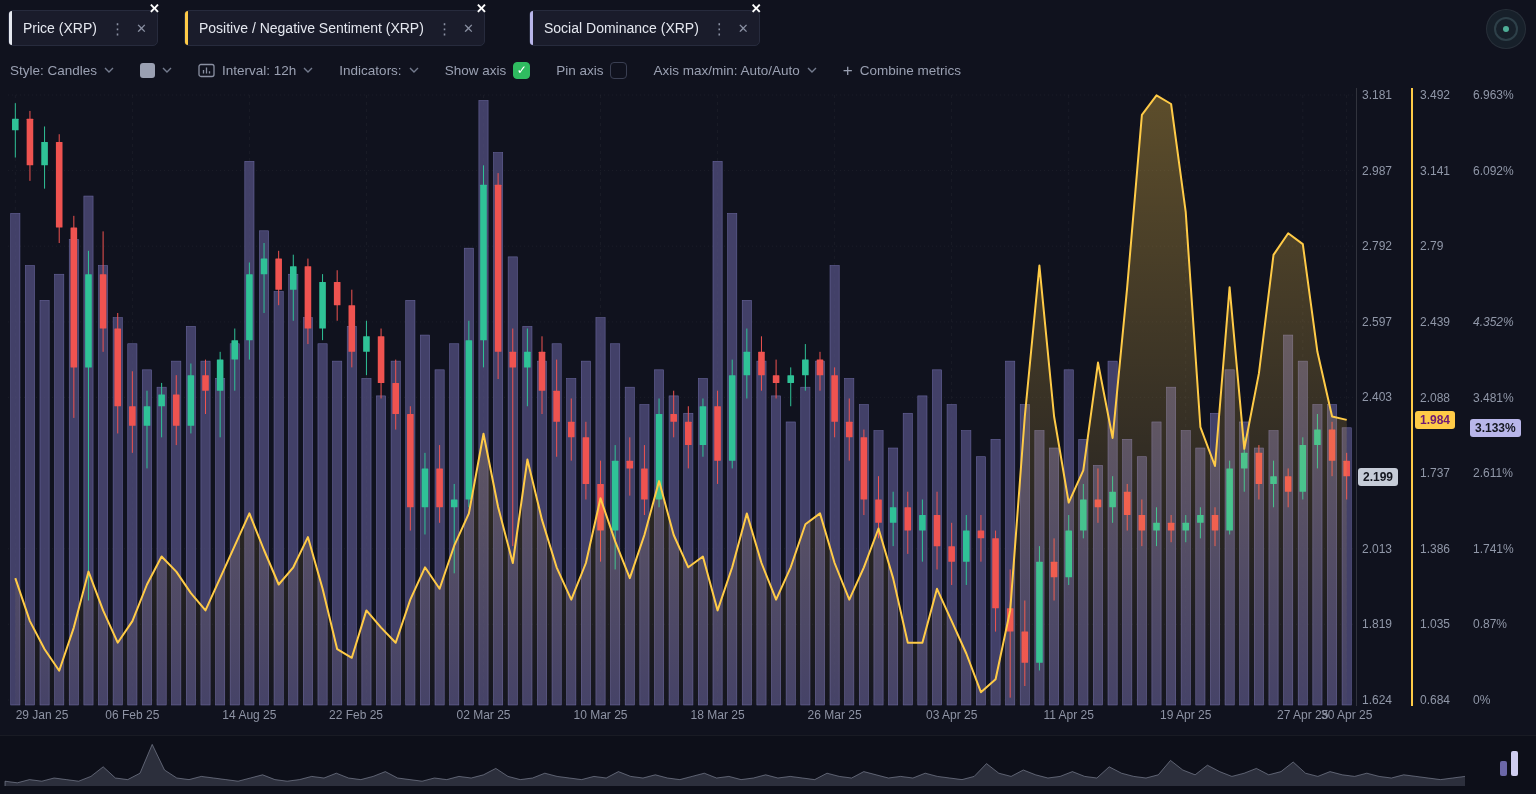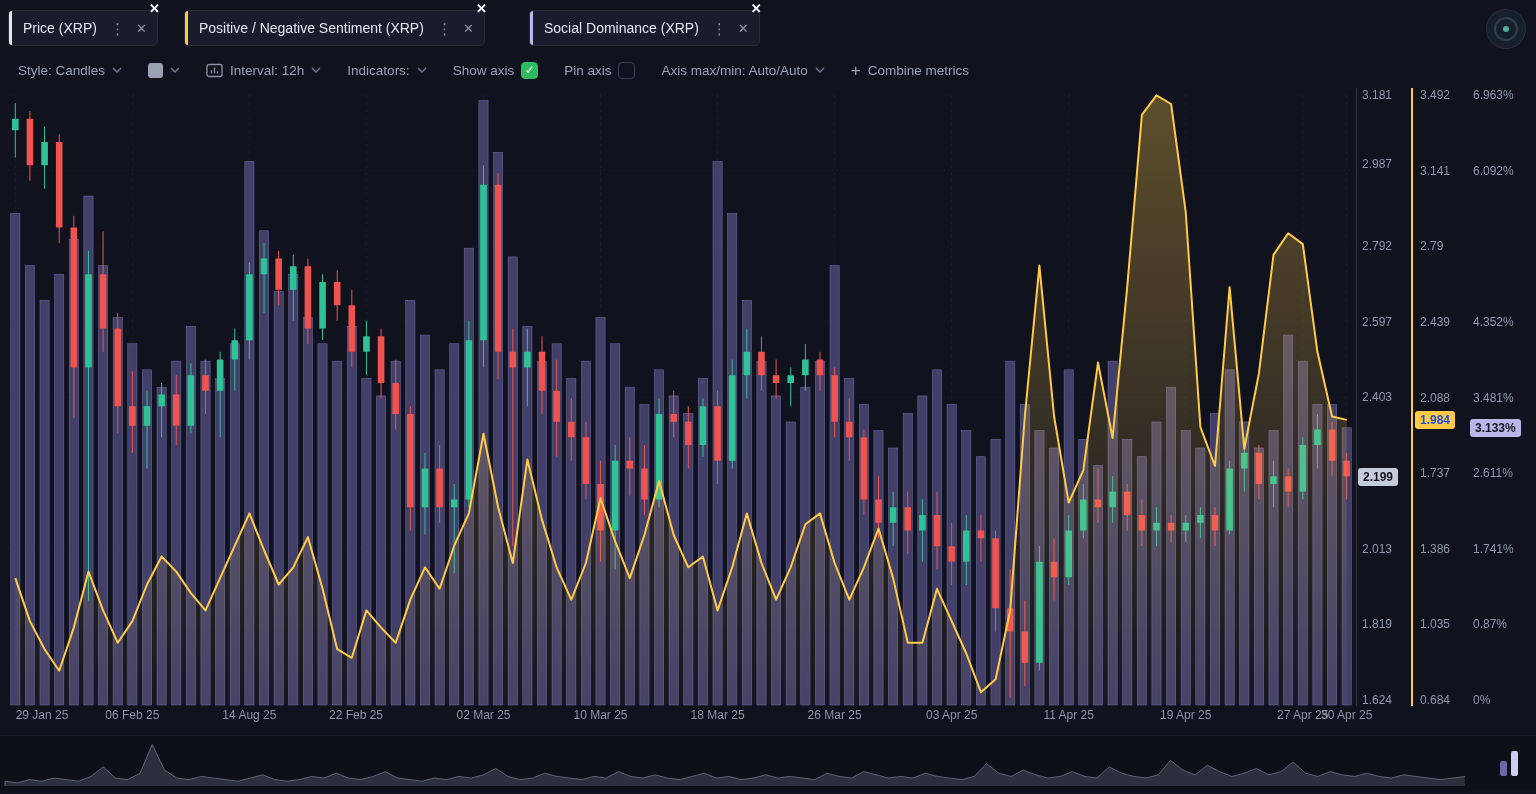--- a/index.html
+++ b/index.html
@@ -18,21 +18,21 @@
 
   .statusbtn{position:absolute;right:10px;top:9px;width:38px;height:38px;border-radius:50%;
              background:#17202a;border:1px solid rgba(255,255,255,0.07);
              display:flex;align-items:center;justify-content:center;cursor:pointer;}
   .statusring{width:20px;height:20px;border-radius:50%;border:2px solid #2e4049;
               display:flex;align-items:center;justify-content:center;}
   .statusdot{width:6px;height:6px;border-radius:50%;background:#4fae97;}
 
   
   .toolbar{position:absolute;top:56px;left:10px;height:28px;display:flex;align-items:center;
-           font-size:13.5px;color:#9aa0b2;gap:26px;margin-left:8px;}
+           font-size:13.5px;color:#9aa0b2;gap:26px;}
   .titem{display:flex;align-items:center;gap:7px;cursor:pointer;white-space:nowrap;}
   .chev{color:#747b8e;}
   .swatch{width:15px;height:15px;background:#9aa0b2;border-radius:3px;}
   .ivicon{color:#8a90a2;}
   .cbx{width:17px;height:17px;border-radius:4px;border:1.5px solid #3a3f52;box-sizing:border-box;
        display:flex;align-items:center;justify-content:center;font-size:12px;color:transparent;}
   .cbx.on{background:#2fbb60;border-color:#2fbb60;color:#ffffff;}
   .plus{font-size:17px;color:#9aa0b2;line-height:1;}
 
   
@@ -454,21 +454,21 @@
         </g>
         <path d="M7.3 492.1L21.9 535.1L36.6 563.2L51.2 584.7L65.8 541.6L80.5 485.6L95.1 524.4L109.7 556.7L124.4 535.1L139.0 498.5L153.6 470.5L168.3 485.6L182.9 507.1L197.5 524.4L212.1 492.1L226.8 459.7L241.4 427.4L256.0 464.0L270.7 498.5L285.3 481.3L299.9 451.1L314.6 502.8L329.2 563.2L343.8 571.8L358.4 524.4L373.1 541.6L387.7 556.7L402.3 513.6L417.0 481.3L431.6 502.8L446.2 459.7L460.9 427.4L475.5 347.7L490.1 421.0L504.8 477.0L519.4 373.6L534.0 433.9L548.6 481.3L563.3 513.6L577.9 477.0L592.5 412.3L607.2 455.4L621.8 492.1L636.4 449.0L651.1 395.1L665.7 449.0L680.3 481.3L694.9 470.5L709.6 524.4L724.2 481.3L738.8 427.4L753.5 477.0L768.1 513.6L782.7 481.3L797.4 438.2L812.0 427.4L826.6 477.0L841.3 513.6L855.9 481.3L870.5 442.5L885.1 492.1L899.8 556.7L914.4 556.7L929.0 502.8L943.7 535.1L958.3 567.5L972.9 606.2L987.6 593.3L1002.2 524.4L1016.8 330.5L1031.4 179.6L1046.1 330.5L1060.7 416.6L1075.3 384.3L1090.0 276.6L1104.6 352.0L1119.2 201.2L1133.9 28.8L1148.5 9.4L1163.1 18.0L1177.7 125.8L1192.4 341.2L1207.0 380.0L1221.6 201.2L1236.3 362.8L1250.9 287.4L1265.5 168.9L1280.2 147.3L1294.8 158.1L1309.4 265.8L1324.1 330.5L1338.7 333.9L1338.7 619L7.3 619Z" fill="url(#ygrad)"></path>
         <path d="M7.3 492.1L21.9 535.1L36.6 563.2L51.2 584.7L65.8 541.6L80.5 485.6L95.1 524.4L109.7 556.7L124.4 535.1L139.0 498.5L153.6 470.5L168.3 485.6L182.9 507.1L197.5 524.4L212.1 492.1L226.8 459.7L241.4 427.4L256.0 464.0L270.7 498.5L285.3 481.3L299.9 451.1L314.6 502.8L329.2 563.2L343.8 571.8L358.4 524.4L373.1 541.6L387.7 556.7L402.3 513.6L417.0 481.3L431.6 502.8L446.2 459.7L460.9 427.4L475.5 347.7L490.1 421.0L504.8 477.0L519.4 373.6L534.0 433.9L548.6 481.3L563.3 513.6L577.9 477.0L592.5 412.3L607.2 455.4L621.8 492.1L636.4 449.0L651.1 395.1L665.7 449.0L680.3 481.3L694.9 470.5L709.6 524.4L724.2 481.3L738.8 427.4L753.5 477.0L768.1 513.6L782.7 481.3L797.4 438.2L812.0 427.4L826.6 477.0L841.3 513.6L855.9 481.3L870.5 442.5L885.1 492.1L899.8 556.7L914.4 556.7L929.0 502.8L943.7 535.1L958.3 567.5L972.9 606.2L987.6 593.3L1002.2 524.4L1016.8 330.5L1031.4 179.6L1046.1 330.5L1060.7 416.6L1075.3 384.3L1090.0 276.6L1104.6 352.0L1119.2 201.2L1133.9 28.8L1148.5 9.4L1163.1 18.0L1177.7 125.8L1192.4 341.2L1207.0 380.0L1221.6 201.2L1236.3 362.8L1250.9 287.4L1265.5 168.9L1280.2 147.3L1294.8 158.1L1309.4 265.8L1324.1 330.5L1338.7 333.9" fill="none" stroke="#ffcb47" stroke-width="2" stroke-linejoin="round"></path>
       </svg>
   </div>
 
   <div class="axline" id="axline-price"></div>
   <div class="axline" id="axline-sent"></div>
 
   <div class="badge" id="badge-price" style="top: 467.574px; background: rgb(198, 204, 216); color: rgb(20, 22, 31);">2.199</div>
-  <div class="badge" id="badge-sent" style="top: 410.907px; background: rgb(255, 203, 71); color: #1d4ed8;">1.984</div>
+  <div class="badge" id="badge-sent" style="top: 410.907px; background: rgb(255, 203, 71); color: #701a75;">1.984</div>
   <div class="badge" id="badge-dom" style="top: 418.78px; background: rgb(185, 182, 234); color: rgb(20, 22, 31);">3.133%</div>
 
   <div class="xlabels" id="x-labels">
       <div class="xlab" style="left: 34px;">29 Jan 25</div>
       <div class="xlab" style="left: 124.359px;">06 Feb 25</div>
       <div class="xlab" style="left: 241.402px;">14 Aug 25</div>
       <div class="xlab" style="left: 348px;">22 Feb 25</div>
       <div class="xlab" style="left: 475.489px;">02 Mar 25</div>
       <div class="xlab" style="left: 592.533px;">10 Mar 25</div>
       <div class="xlab" style="left: 709.576px;">18 Mar 25</div>
@@ -485,38 +485,38 @@
         <path d="M5 50L5.0 45.2L17.3 46.8L29.5 43.6L41.8 45.2L54.1 42.0L66.3 43.6L78.6 45.2L90.9 40.4L103.2 30.8L115.4 42.0L127.7 43.6L140.0 37.2L152.2 8.4L164.5 34.0L176.8 42.0L189.0 43.6L201.3 40.4L213.6 42.0L225.8 43.6L238.1 45.2L250.4 42.0L262.6 38.8L274.9 43.6L287.2 45.2L299.5 43.6L311.7 40.4L324.0 42.0L336.3 37.2L348.5 42.0L360.8 43.6L373.1 40.4L385.3 35.6L397.6 42.0L409.9 43.6L422.1 45.2L434.4 42.0L446.7 43.6L458.9 40.4L471.2 42.0L483.5 38.8L495.8 32.4L508.0 40.4L520.3 43.6L532.6 42.0L544.8 37.2L557.1 40.4L569.4 42.0L581.6 43.6L593.9 40.4L606.2 42.0L618.4 35.6L630.7 40.4L643.0 42.0L655.3 38.8L667.5 42.0L679.8 43.6L692.1 40.4L704.3 37.2L716.6 42.0L728.9 40.4L741.1 43.6L753.4 42.0L765.7 38.8L777.9 42.0L790.2 40.4L802.5 42.0L814.7 43.6L827.0 37.2L839.3 40.4L851.6 42.0L863.8 35.6L876.1 38.8L888.4 42.0L900.6 40.4L912.9 42.0L925.2 37.2L937.4 40.4L949.7 42.0L962.0 43.6L974.2 40.4L986.5 27.6L998.8 37.2L1011.1 40.4L1023.3 34.0L1035.6 38.8L1047.9 42.0L1060.1 40.4L1072.4 35.6L1084.7 40.4L1096.9 42.0L1109.2 30.8L1121.5 37.2L1133.7 40.4L1146.0 42.0L1158.3 38.8L1170.5 24.4L1182.8 34.0L1195.1 38.8L1207.4 29.2L1219.6 35.6L1231.9 40.4L1244.2 37.2L1256.4 32.4L1268.7 38.8L1281.0 35.6L1293.2 26.0L1305.5 37.2L1317.8 40.4L1330.0 35.6L1342.3 38.8L1354.6 40.4L1366.8 37.2L1379.1 40.4L1391.4 42.0L1403.7 38.8L1415.9 40.4L1428.2 42.0L1440.5 43.6L1452.7 42.0L1465.0 40.4L1465.0 50Z" fill="rgba(125,132,152,0.28)"></path>
         <path d="M5 50L5.0 45.2L17.3 46.8L29.5 43.6L41.8 45.2L54.1 42.0L66.3 43.6L78.6 45.2L90.9 40.4L103.2 30.8L115.4 42.0L127.7 43.6L140.0 37.2L152.2 8.4L164.5 34.0L176.8 42.0L189.0 43.6L201.3 40.4L213.6 42.0L225.8 43.6L238.1 45.2L250.4 42.0L262.6 38.8L274.9 43.6L287.2 45.2L299.5 43.6L311.7 40.4L324.0 42.0L336.3 37.2L348.5 42.0L360.8 43.6L373.1 40.4L385.3 35.6L397.6 42.0L409.9 43.6L422.1 45.2L434.4 42.0L446.7 43.6L458.9 40.4L471.2 42.0L483.5 38.8L495.8 32.4L508.0 40.4L520.3 43.6L532.6 42.0L544.8 37.2L557.1 40.4L569.4 42.0L581.6 43.6L593.9 40.4L606.2 42.0L618.4 35.6L630.7 40.4L643.0 42.0L655.3 38.8L667.5 42.0L679.8 43.6L692.1 40.4L704.3 37.2L716.6 42.0L728.9 40.4L741.1 43.6L753.4 42.0L765.7 38.8L777.9 42.0L790.2 40.4L802.5 42.0L814.7 43.6L827.0 37.2L839.3 40.4L851.6 42.0L863.8 35.6L876.1 38.8L888.4 42.0L900.6 40.4L912.9 42.0L925.2 37.2L937.4 40.4L949.7 42.0L962.0 43.6L974.2 40.4L986.5 27.6L998.8 37.2L1011.1 40.4L1023.3 34.0L1035.6 38.8L1047.9 42.0L1060.1 40.4L1072.4 35.6L1084.7 40.4L1096.9 42.0L1109.2 30.8L1121.5 37.2L1133.7 40.4L1146.0 42.0L1158.3 38.8L1170.5 24.4L1182.8 34.0L1195.1 38.8L1207.4 29.2L1219.6 35.6L1231.9 40.4L1244.2 37.2L1256.4 32.4L1268.7 38.8L1281.0 35.6L1293.2 26.0L1305.5 37.2L1317.8 40.4L1330.0 35.6L1342.3 38.8L1354.6 40.4L1366.8 37.2L1379.1 40.4L1391.4 42.0L1403.7 38.8L1415.9 40.4L1428.2 42.0L1440.5 43.6L1452.7 42.0L1465.0 40.4" fill="none" stroke="rgba(158,164,184,0.5)" stroke-width="1"></path>
       </svg>
     <button class="preview-btn">
       <span class="pbar1"></span>
       <span class="pbar2"></span>
     </button>
   </div>
 
 <div class="tick" style="left: 1362px; top: 88px;">3.181</div>
-    <div class="tick" style="left: 1362px; top: 157px;">2.987</div>
+    <div class="tick" style="left: 1362px; top: 164px;">2.987</div>
     <div class="tick" style="left: 1362px; top: 239.153px;">2.792</div>
     <div class="tick" style="left: 1362px; top: 314.924px;">2.597</div>
     <div class="tick" style="left: 1362px; top: 390.306px;">2.403</div>
     <div class="tick" style="left: 1362px; top: 541.847px;">2.013</div>
     <div class="tick" style="left: 1362px; top: 617.229px;">1.819</div>
     <div class="tick" style="left: 1362px; top: 693px;">1.624</div>
     <div class="tick" style="left: 1420px; top: 88px;">3.492</div>
     <div class="tick" style="left: 1420px; top: 163.625px;">3.141</div>
     <div class="tick" style="left: 1420px; top: 239.25px;">2.79</div>
     <div class="tick" style="left: 1420px; top: 314.875px;">2.439</div>
     <div class="tick" style="left: 1420px; top: 390.5px;">2.088</div>
     <div class="tick" style="left: 1420px; top: 466.125px;">1.737</div>
     <div class="tick" style="left: 1420px; top: 541.75px;">1.386</div>
     <div class="tick" style="left: 1420px; top: 617.375px;">1.035</div>
     <div class="tick" style="left: 1420px; top: 693px;">0.684</div>
     <div class="tick" style="left: 1473px; top: 88px;">6.963%</div>
     <div class="tick" style="left: 1473px; top: 163.679px;">6.092%</div>
     <div class="tick" style="left: 1546px; top: 239.272px;">5.222%</div>
-    <div class="tick" style="left: 1473px; top: 314.864px;">4.352%</div>
+    <div class="tick" style="left: 1473px; top: 314.864px; font-style: italic;">4.352%</div>
     <div class="tick" style="left: 1473px; top: 390.543px;">3.481%</div>
     <div class="tick" style="left: 1473px; top: 466.136px;">2.611%</div>
     <div class="tick" style="left: 1473px; top: 541.728px;">1.741%</div>
     <div class="tick" style="left: 1473px; top: 617.408px;">0.87%</div>
     <div class="tick" style="left: 1473px; top: 693px;">0%</div>
   </div>
 
 </body></html>

